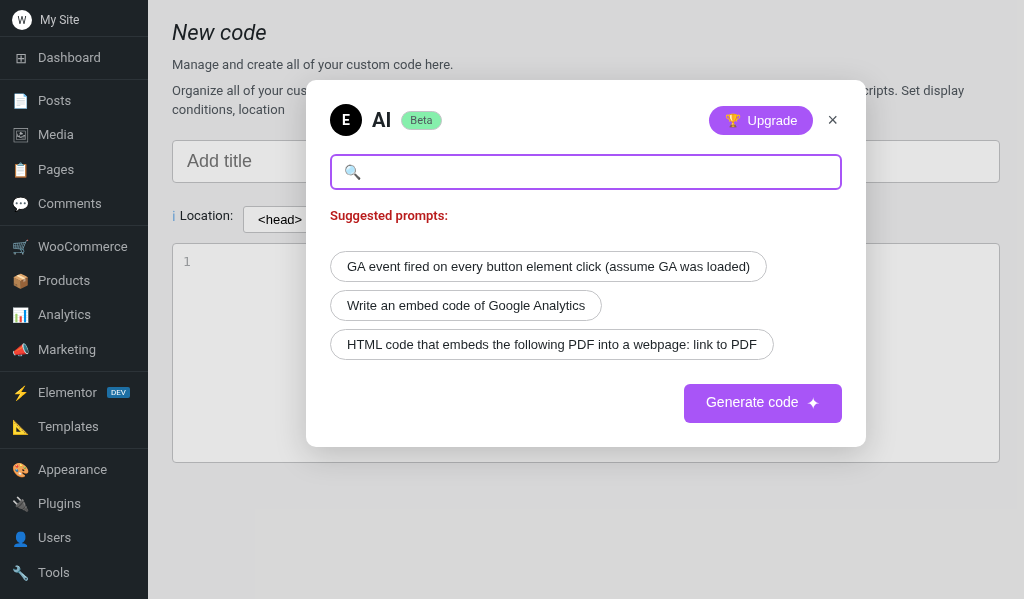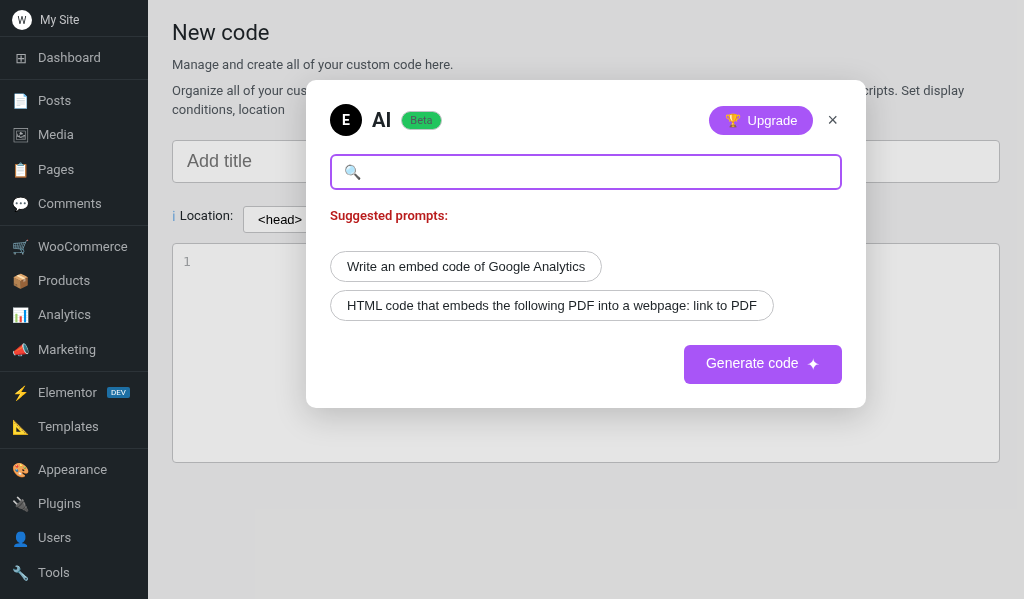--- a/index.html
+++ b/index.html
@@ -38,20 +38,21 @@
       flex: 1;
       overflow: auto;
       padding: 20px 24px;
       position: relative;
     }
     .page-title {
       font-size: 22px;
       font-weight: 400;
       color: #1d2327;
       margin-bottom: 10px;
+      font-style: italic;
     }
     .page-desc {
       font-size: 13px;
       color: #50575e;
       margin-bottom: 20px;
       line-height: 1.5;
     }
     .title-input {
       width: 100%;
       max-width: 840px;
@@ -142,21 +143,21 @@
       flex-shrink: 0;
     }
     .modal-ai-label {
       font-size: 20px;
       font-weight: 700;
       color: #1d2327;
     }
     .beta-badge {
       font-size: 11px;
       color: #50575e;
-      background: #22c55e;
+      background: #86efac;
       padding: 2px 8px;
       border-radius: 10px;
       border: 1px solid #c3c4c7;
     }
     .modal-spacer { flex: 1; }
     .upgrade-btn {
       background: #a855f7;
       color: #fff;
       border: none;
       border-radius: 20px;
@@ -361,20 +362,21 @@
         </button>
       </div>
 
       <div class="search-row">
         <span class="search-icon">🔍</span>
       </div>
 
       <div class="suggested-label">Suggested prompts:</div>
 
       <div class="prompt-chips">
+        <button class="prompt-chip">GA event fired on every button element click (assume GA was loaded)</button>
         <button class="prompt-chip">Write an embed code of Google Analytics</button>
         <button class="prompt-chip">HTML code that embeds the following PDF into a webpage: link to PDF</button>
       </div>
 
       <div class="modal-footer">
         <button class="generate-btn">
           <span>Generate code</span>
           <span class="sparkle">✦</span>
         </button>
       </div>

